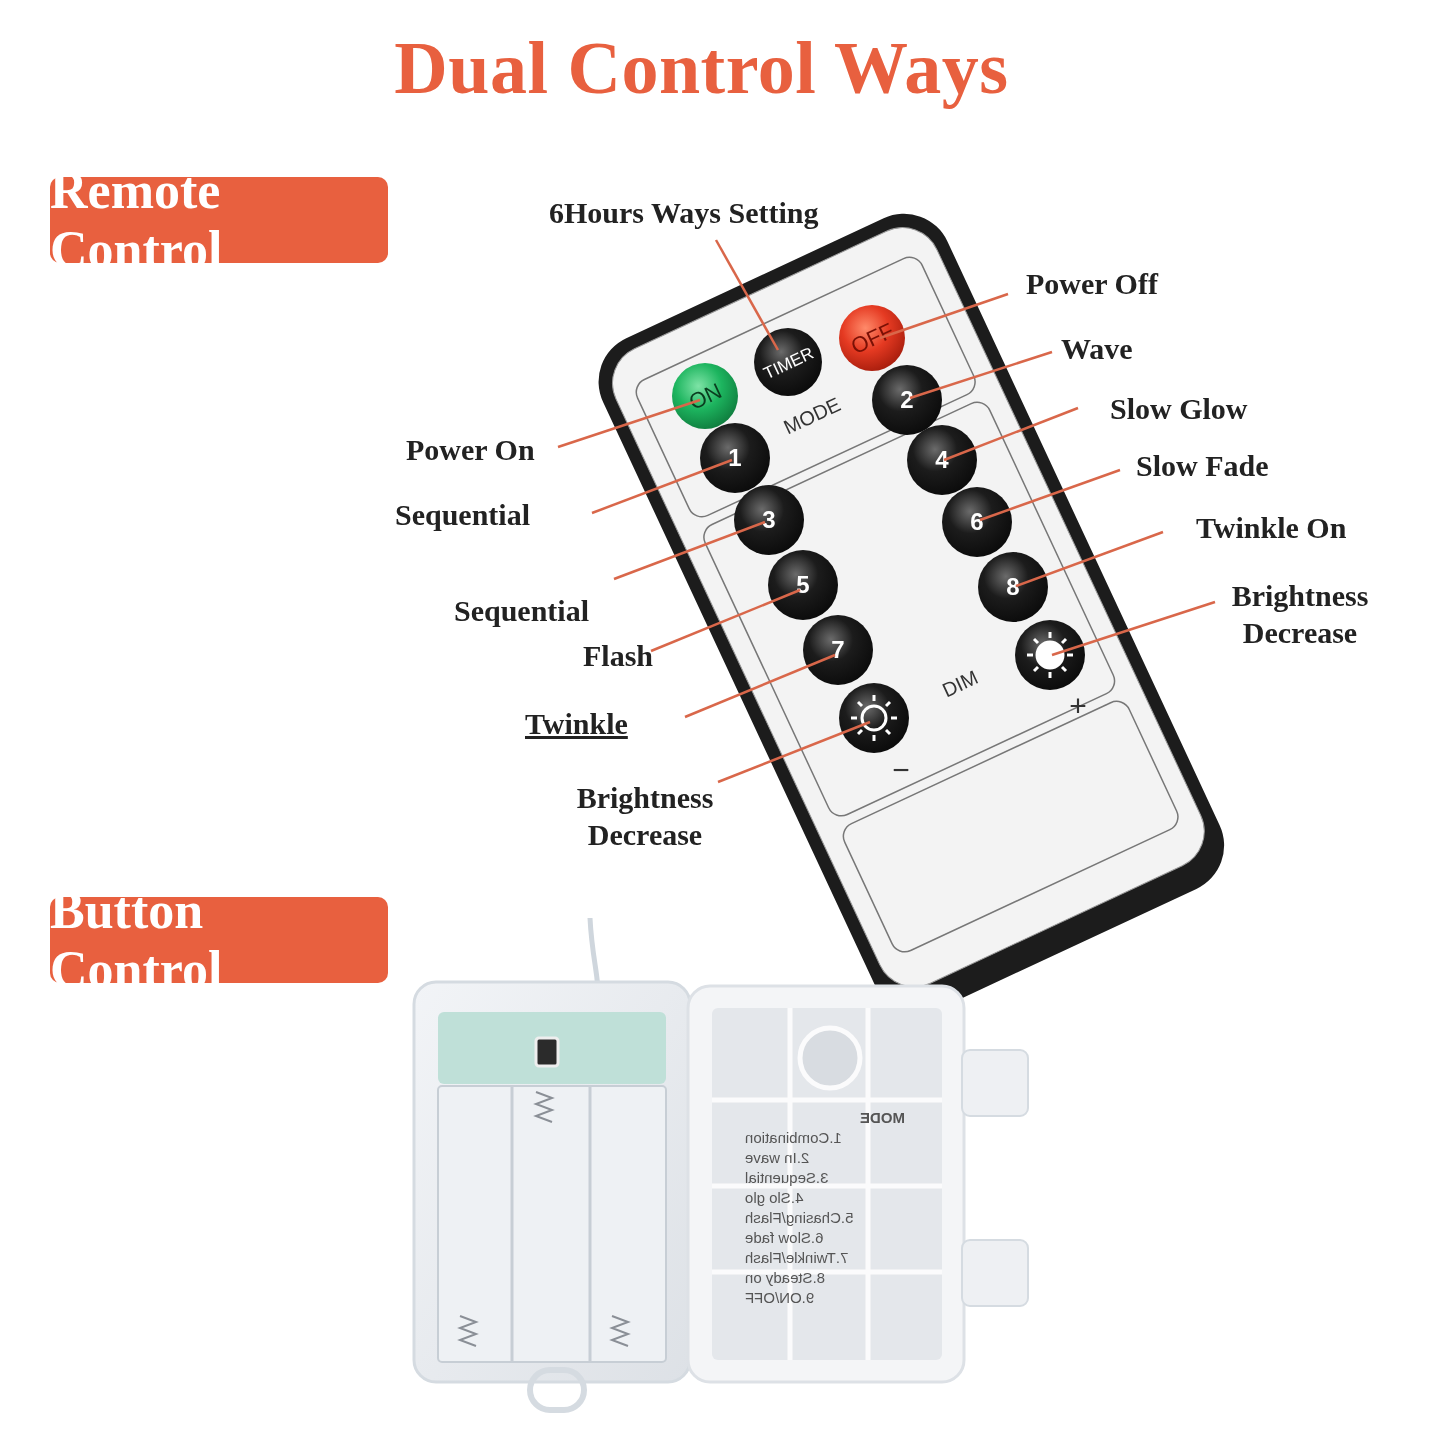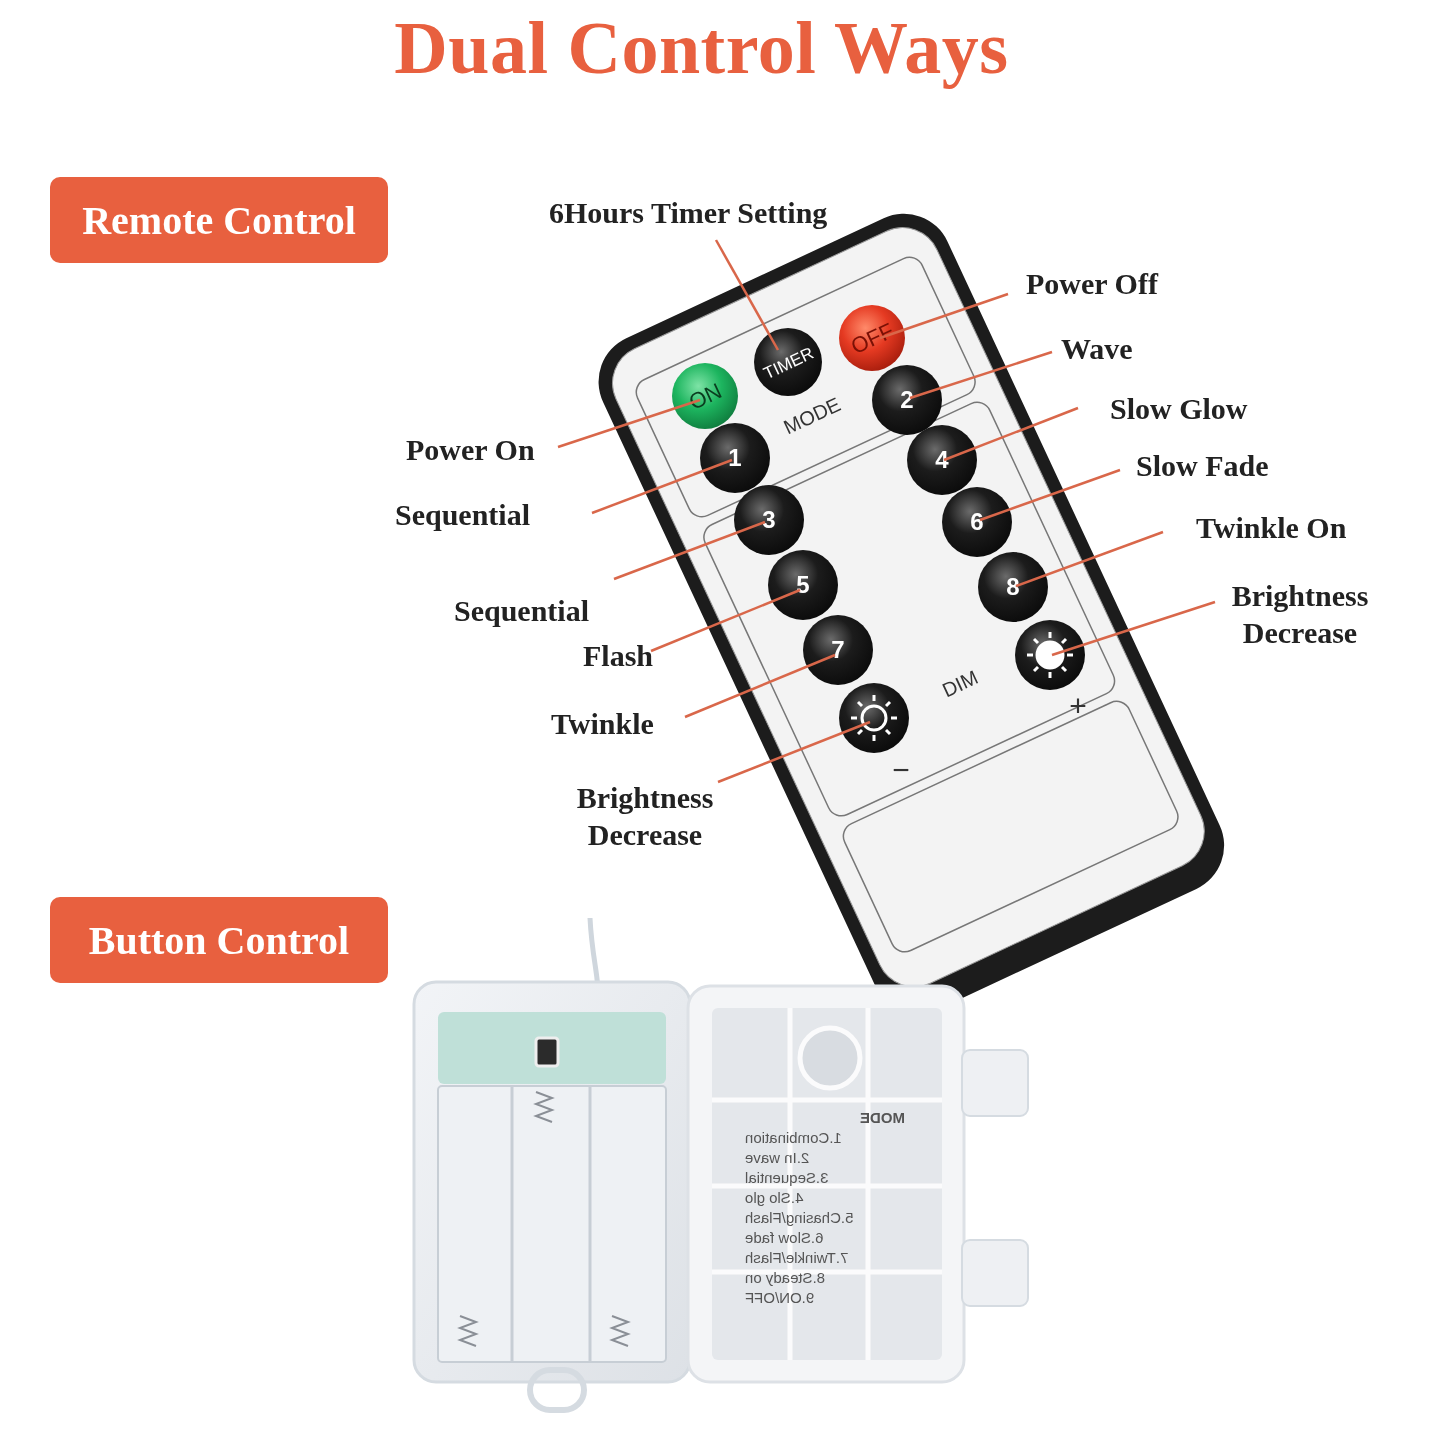--- a/index.html
+++ b/index.html
@@ -1,21 +1,21 @@
 <!DOCTYPE html>
 <html><head>
 <meta charset="utf-8">
 <style>
   html, body { margin: 0; padding: 0; background: #ffffff; }
   body { width: 1445px; height: 1445px; position: relative; overflow: hidden;
          font-family: "Liberation Serif", "DejaVu Serif", serif; }
-  .title { position: absolute; left: 0; width: 1403px; top: 6px; text-align: center;
+  .title { position: absolute; left: 0; width: 1403px; top: 26px; text-align: center;
            font-size: 74px; font-weight: bold; color: #e8603f; letter-spacing: 0.5px; }
   .pill { position: absolute; left: 50px; width: 338px; height: 86px; border-radius: 10px;
-          background: #e8603f; color: #fff; font-size: 40px; font-weight: bold;
+          background: #e8603f; color: #fff; font-size: 52px; font-weight: bold;
           display: flex; align-items: center; justify-content: center; }
   .pill.remote { top: 177px; }
   .pill.button { top: 897px; }
   .lbl { position: absolute; font-size: 30px; font-weight: bold; color: #222; line-height: 37px; white-space: nowrap; }
   .lbl.center { text-align: center; }
   svg.art { position: absolute; left: 0; top: 0; }
   .lid-text { position: absolute; font-family: "Liberation Sans", "DejaVu Sans", sans-serif;
               color: #555; font-size: 15px; line-height: 20px; text-align: right;
               transform: scaleX(-1); transform-origin: center; }
   .btn-text { font-family: "Liberation Sans", "DejaVu Sans", sans-serif; }
@@ -195,33 +195,33 @@
   <div>2.In wave</div>
   <div>3.Sequential</div>
   <div>4.Slo glo</div>
   <div>5.Chasing/Flash</div>
   <div>6.Slow fade</div>
   <div>7.Twinkle/Flash</div>
   <div>8.Steady on</div>
   <div>9.ON/OFF</div>
 </div>
 
-<div class="lbl" style="left:549px; top:194px;">6Hours Timer Setting</div>
+<div class="lbl" style="left:549px; top:194px;">6Hours Ways Setting</div>
 
 <div class="lbl" style="left:1026px; top:265px;">Power Off</div>
 <div class="lbl" style="left:1061px; top:330px;">Wave</div>
 <div class="lbl" style="left:1110px; top:390px;">Slow Glow</div>
 <div class="lbl" style="left:1136px; top:447px;">Slow Fade</div>
 <div class="lbl" style="left:1196px; top:509px;">Twinkle On</div>
 <div class="lbl center" style="left:1222px; top:577px; width:156px;">
   <div>Brightness</div>
   <div>Decrease</div>
 </div>
 
 <div class="lbl" style="left:406px; top:431px;">Power On</div>
 <div class="lbl" style="left:395px; top:496px;">Sequential</div>
 <div class="lbl" style="left:454px; top:592px;">Sequential</div>
 <div class="lbl" style="left:567px; top:637px;margin-left:16px;">Flash</div>
-<div class="lbl" style="left:551px; top:705px;">Twinkle</div>
+<div class="lbl" style="left:525px; top:705px;text-decoration:underline;">Twinkle</div>
 <div class="lbl center" style="left:566px; top:779px; width:158px;">
   <div>Brightness</div>
   <div>Decrease</div>
 </div>
 
 </body></html>

